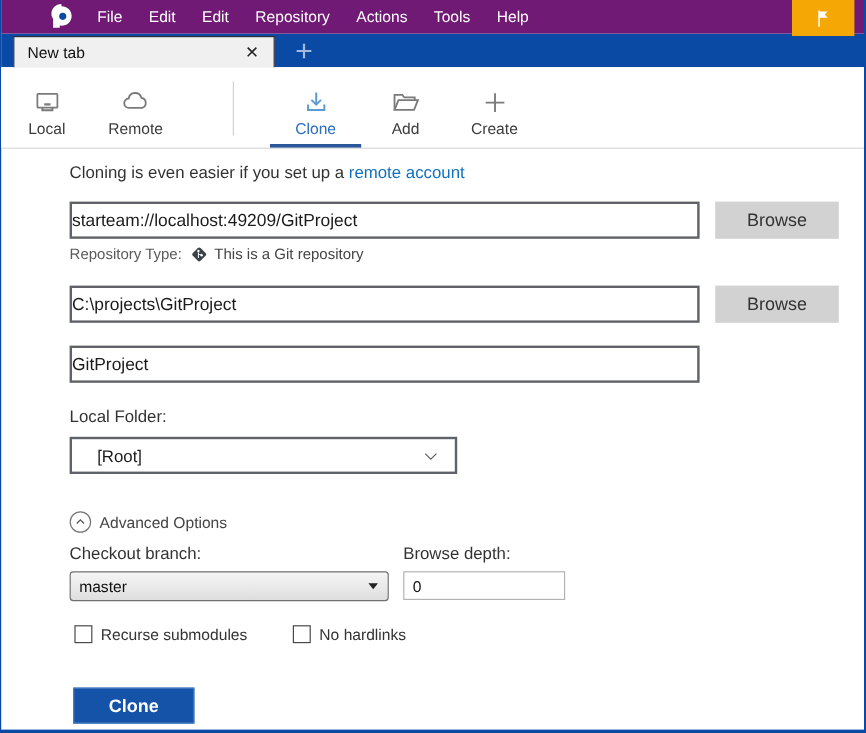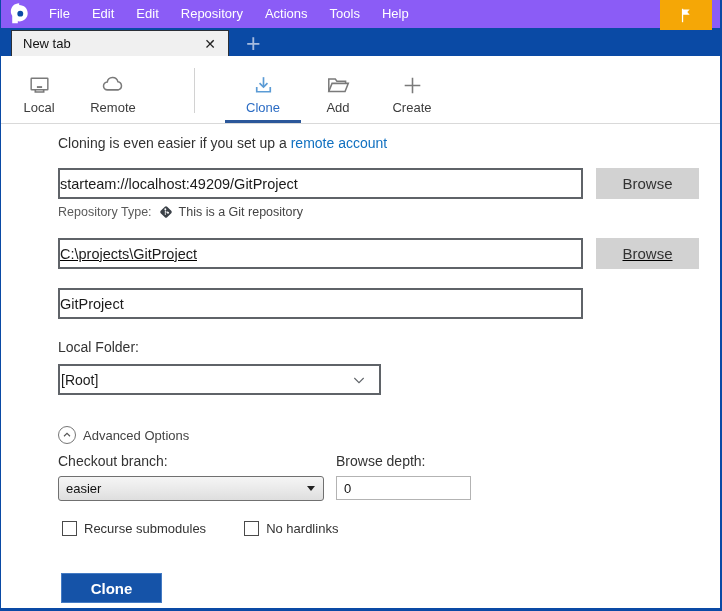--- a/index.html
+++ b/index.html
@@ -8,22 +8,22 @@
     font-family:"Liberation Sans","DejaVu Sans",sans-serif;
     background:#fff; overflow:hidden;
   }
   .window{
     width:722px; height:611px; background:#fff;
     border-left:1px solid #0a4aa5; border-right:2px solid #0a4aa5;
     border-bottom:3px solid #0a4aa5; position:relative;
   }
   
   .menubar{
-    height:28px; background:#8b5cf6; display:flex; align-items:center;
-    color:#fff; position:relative;
+    height:28px; background:#701a75; display:flex; align-items:center;
+    color:#fff; position:relative;padding-left:32px;
   }
   .logo{ width:22px; height:22px; margin:0 8px 0 7px; display:flex; align-items:center; }
   .menu-item{ padding:0 11px; font-size:13px; line-height:28px; cursor:default; }
   .flag-btn{
     position:absolute; right:8px; top:0; width:52px; height:30px;
     background:#f5a706; display:flex; align-items:center; justify-content:center; z-index:5;
   }
   
   .tabstrip{
     height:28px; background:#0a4aa5; display:flex; align-items:flex-end;
@@ -59,35 +59,35 @@
   .content{ padding-left:57px; }
   .hint{ margin-top:11px; font-size:14px; color:#333; }
   .hint a{ color:#1070c0; text-decoration:none; }
   .row{ display:flex; align-items:center; }
   .txt-input{
     width:525px; height:31px; border:2px solid #5f6368; background:#fff;
     font-family:"Liberation Sans","DejaVu Sans",sans-serif;
     font-size:14.5px; color:#1b1b1b; padding:0 0; outline:none;
   }
   .row-src{ margin-top:17px; }
-  .row-dest{ margin-top:18px;text-decoration:underline; }
+  .row-dest{ margin-top:18px; }
   .row-name{ margin-top:19px; }
   .browse-btn{
     margin-left:13px; width:103px; height:31px; background:#d2d2d2; border:none;
     font-family:"Liberation Sans","DejaVu Sans",sans-serif;
     font-size:15px; color:#333; cursor:default;
   }
   .repo-type{ margin-top:5px; display:flex; align-items:center; font-size:12.5px; color:#5a5a5a; }
   .repo-type .git-ic{ margin:0 5px 0 6px; display:flex; }
   .repo-type .rt-value{ color:#444; }
   .lbl{ font-size:14px; color:#333; }
   .local-folder-lbl{ margin-top:20px; }
   .dropdown{
     margin-top:9px; width:323px; height:31px; border:2px solid #5f6368; background:#fff;
-    display:flex; align-items:center; font-size:14px; color:#1b1b1b; padding:0 12px 0 1px;
+    display:flex; align-items:center; font-size:14px; color:#1b1b1b; padding:0 12px 0 21px;
   }
   .dropdown .dd-text{ flex:1; }
   .advanced{ margin-top:31px; display:flex; align-items:center; color:#444; font-size:13px; }
   .adv-circle{
     width:18px; height:18px; border:1px solid #767676; border-radius:50%;
     display:flex; align-items:center; justify-content:center; margin-right:7px;
   }
   .branch-grid{ margin-top:9px; display:flex; }
   .bg-col1{ width:278px; }
   .bg-col2{ }
@@ -254,21 +254,21 @@
           <path d="M6 14.5l6-6 6 6"></path>
         </svg>
       </span>
       <span>Advanced Options</span>
     </div>
 
     <div class="branch-grid">
       <div class="bg-col1">
         <div class="lbl">Checkout branch:</div>
         <div class="combo">
-          <span class="combo-text">easier</span>
+          <span class="combo-text">master</span>
           <span class="combo-arrow"></span>
         </div>
       </div>
       <div class="bg-col2">
         <div class="lbl">Browse depth:</div>
         <input class="depth-input" type="text" value="0" style="">
       </div>
     </div>
 
     <div class="checks">

